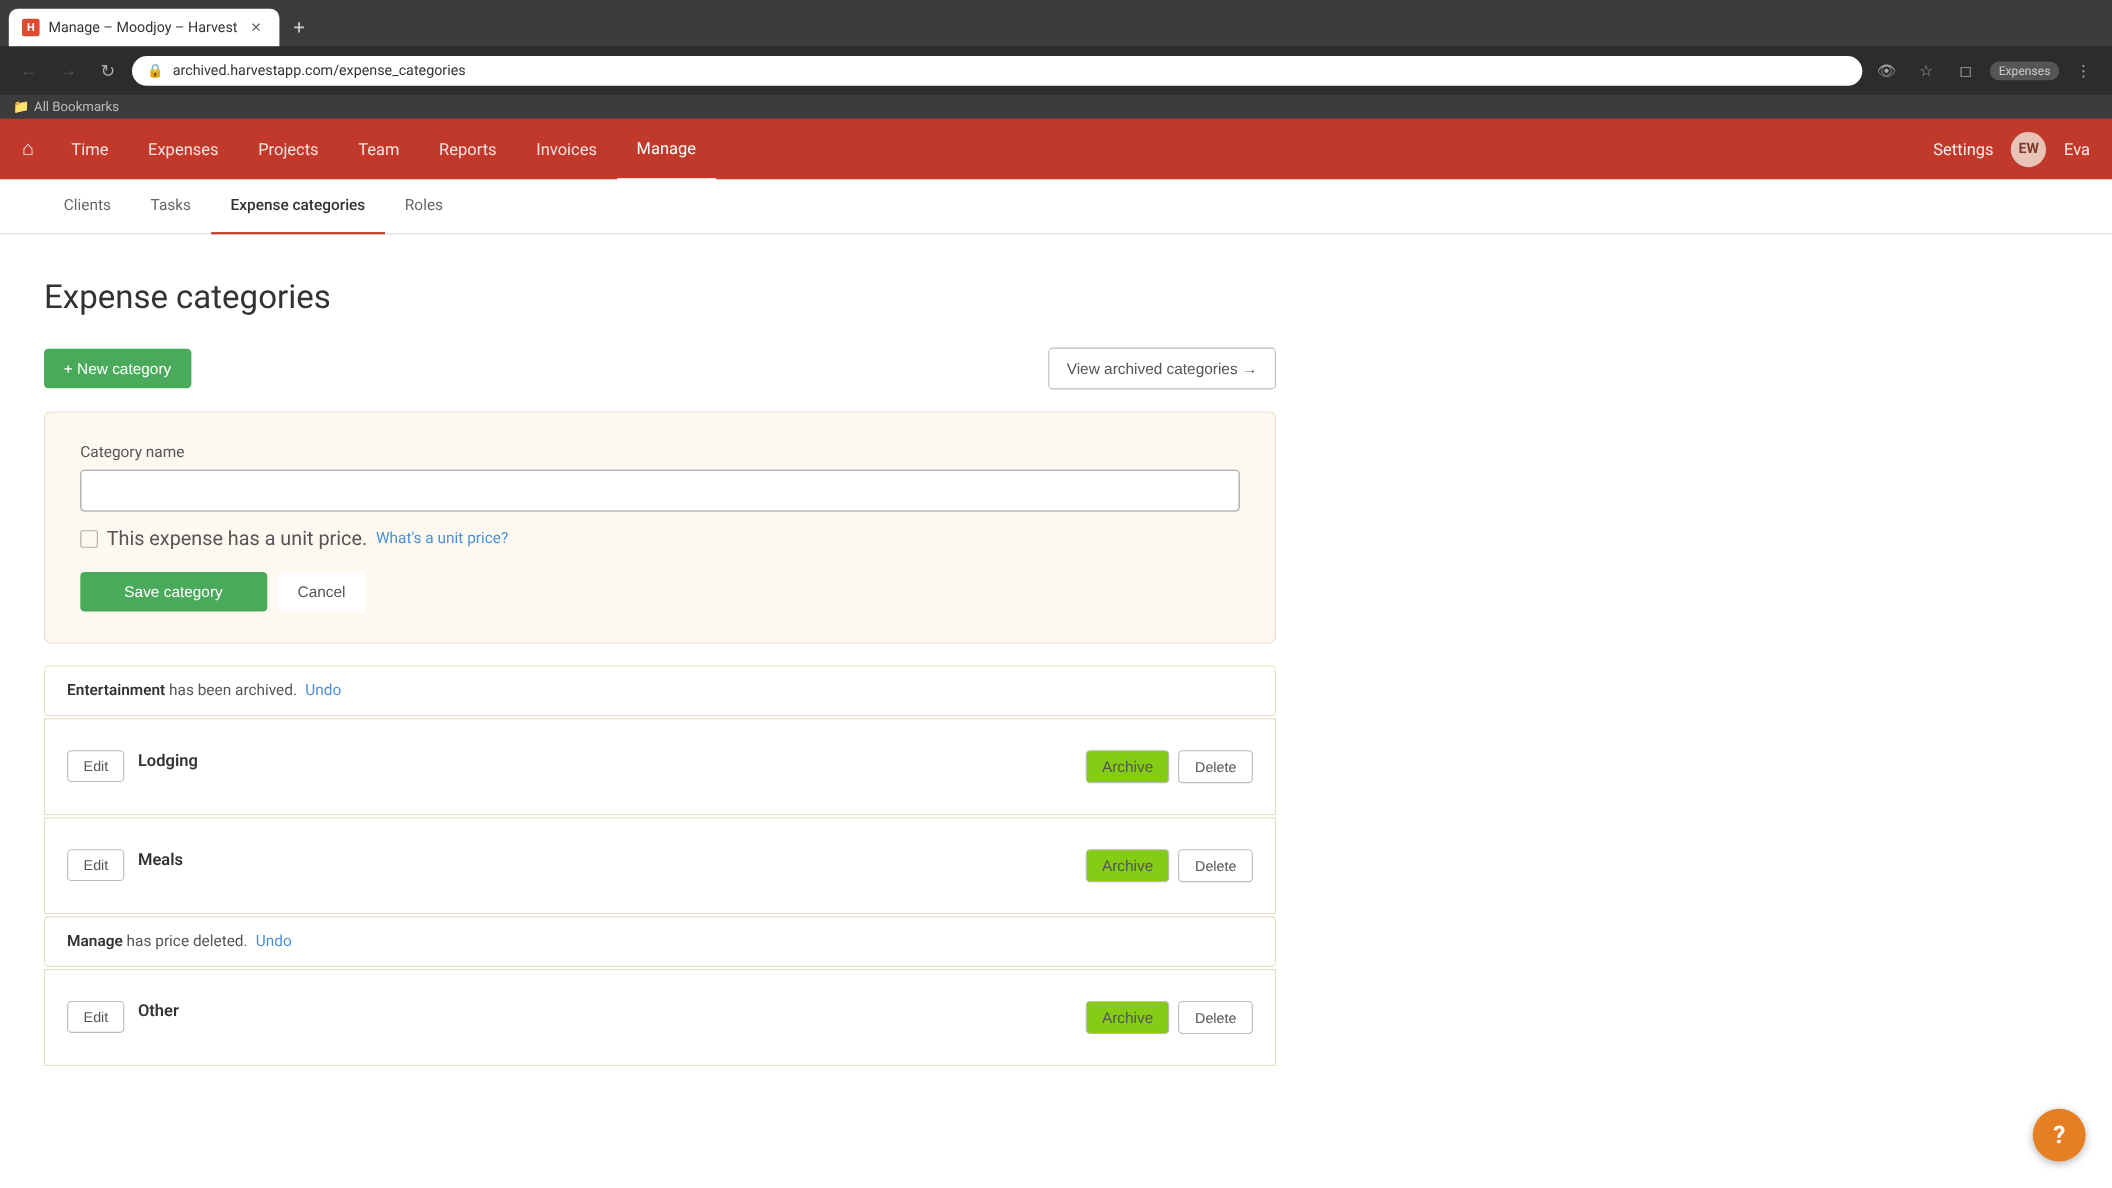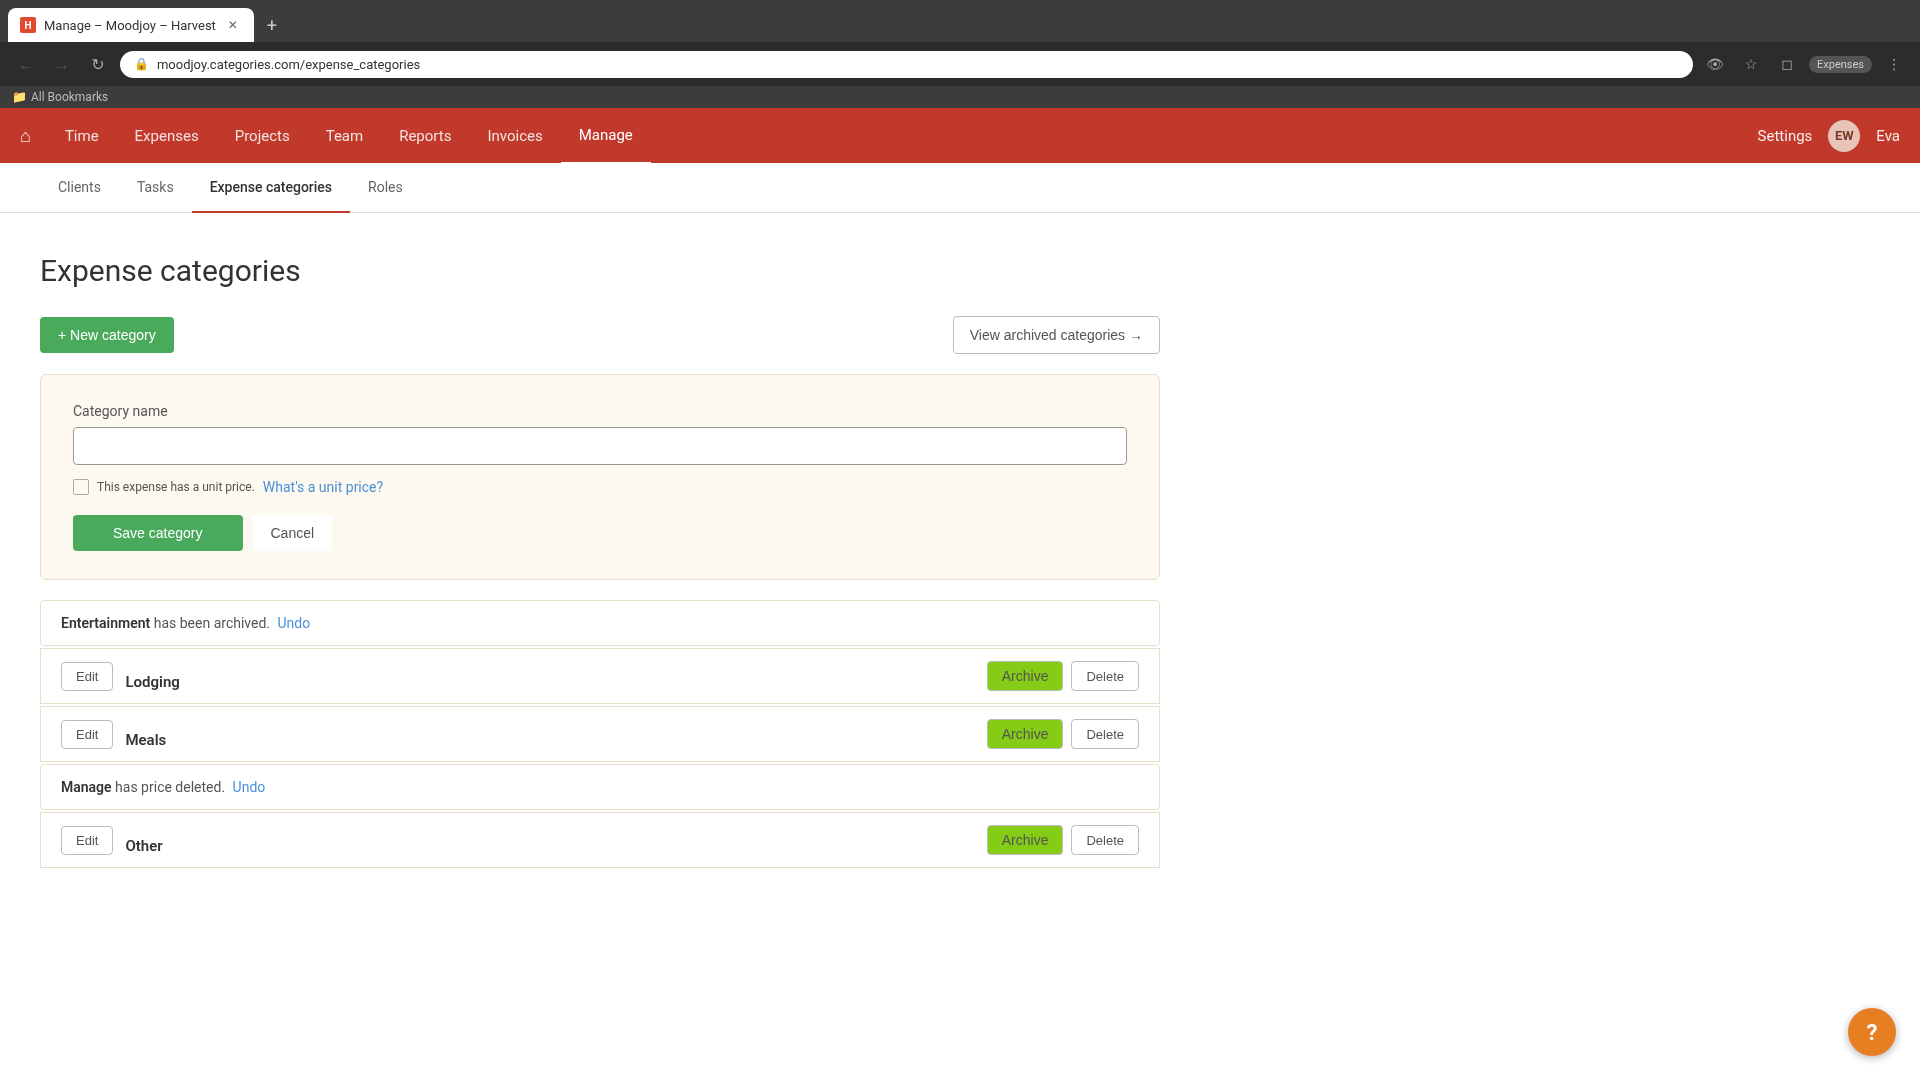--- a/index.html
+++ b/index.html
@@ -47,32 +47,32 @@
     .actions-row { display: flex; align-items: center; justify-content: space-between; margin-bottom: 20px; }
     .new-category-btn { background: #4aaa5c; color: #fff; border: none; border-radius: 4px; padding: 10px 18px; font-size: 14px; cursor: pointer; display: flex; align-items: center; gap: 6px; }
     .view-archived-btn { background: #fff; color: #555; border: 1px solid #bbb; border-radius: 4px; padding: 10px 16px; font-size: 14px; cursor: pointer; display: flex; align-items: center; gap: 6px; }
 
     
     .form-card { background: #fdf9f0; border: 1px solid #e8dfc8; border-radius: 6px; padding: 28px 32px; margin-bottom: 20px; }
     .form-label { font-size: 14px; color: #555; margin-bottom: 8px; display: block; }
     .category-input { width: 100%; border: 1px solid #999; border-radius: 4px; padding: 10px 12px; font-size: 14px; outline: none; background: #fff; }
     .unit-price-row { display: flex; align-items: center; gap: 8px; margin-top: 14px; margin-bottom: 20px; }
     .checkbox { width: 16px; height: 16px; border: 1px solid #aaa; border-radius: 2px; cursor: pointer; flex-shrink: 0; }
-    .unit-price-text { font-size: 12px; color: #555; }
+    .unit-price-text { font-size: 18px; color: #555; }
     .unit-price-link { color: #4a90d9; cursor: pointer; text-decoration: none; }
     .form-actions { display: flex; gap: 10px; }
     .save-btn { background: #4aaa5c; color: #fff; border: none; border-radius: 4px; padding: 10px 40px; font-size: 14px; cursor: pointer; }
     .cancel-btn { background: #fff; color: #555; border: none; border-radius: 4px; padding: 10px 18px; font-size: 14px; cursor: pointer; }
 
     
     .categories-container { }
     .notification-row { padding: 14px 20px; font-size: 14px; color: #555; background: #fff; border: 1px solid #e8dfc8; border-radius: 4px; margin-bottom: 2px; }
     .notification-row strong { font-weight: 600; color: #333; }
     .undo-link { color: #4a90d9; cursor: pointer; text-decoration: none; margin-left: 4px; }
-    .category-row { display: flex; align-items: flex-end; padding: 12px 20px; border: 1px solid #e8dfc8; background: #fff; margin-bottom: 2px; gap: 12px; }
+    .category-row { display: flex; align-items: flex-start; padding: 28px 20px; border: 1px solid #e8dfc8; background: #fff; margin-bottom: 2px; gap: 12px; }
     .category-name { font-size: 15px; font-weight: 600; color: #333; flex: 1; }
     .row-actions { display: flex; gap: 8px; margin-left: auto; }
     .edit-btn { background: #fff; color: #555; border: 1px solid #bbb; border-radius: 4px; padding: 6px 14px; font-size: 13px; cursor: pointer; }
     .archive-btn { background: #84cc16; color: #555; border: 1px solid #bbb; border-radius: 4px; padding: 6px 14px; font-size: 14px; cursor: pointer; }
     .delete-btn { background: #fff; color: #555; border: 1px solid #bbb; border-radius: 4px; padding: 6px 14px; font-size: 13px; cursor: pointer; }
 
     
     .help-btn { position: fixed; bottom: 24px; right: 24px; width: 48px; height: 48px; border-radius: 50%; background: #e67e22; color: #fff; display: flex; align-items: center; justify-content: center; font-size: 22px; font-weight: bold; cursor: pointer; box-shadow: 0 2px 8px rgba(0,0,0,0.3); z-index: 100; }
   </style>
 </head>
@@ -86,21 +86,21 @@
       <div class="tab-close">✕</div>
     </div>
     <div class="new-tab-btn">+</div>
   </div>
   <div class="browser-toolbar">
     <div class="nav-btn disabled">←</div>
     <div class="nav-btn disabled">→</div>
     <div class="nav-btn">↻</div>
     <div class="address-bar">
       <span class="lock-icon">🔒</span>
-      <span class="address-text">moodjoy.categories.com/expense_categories</span>
+      <span class="address-text">archived.harvestapp.com/expense_categories</span>
     </div>
     <div class="toolbar-actions">
       <div class="toolbar-icon">👁</div>
       <div class="toolbar-icon">☆</div>
       <div class="toolbar-icon">◻</div>
       <div class="incognito-badge">
         <span>Expenses</span>
       </div>
       <div class="toolbar-icon">⋮</div>
     </div>

